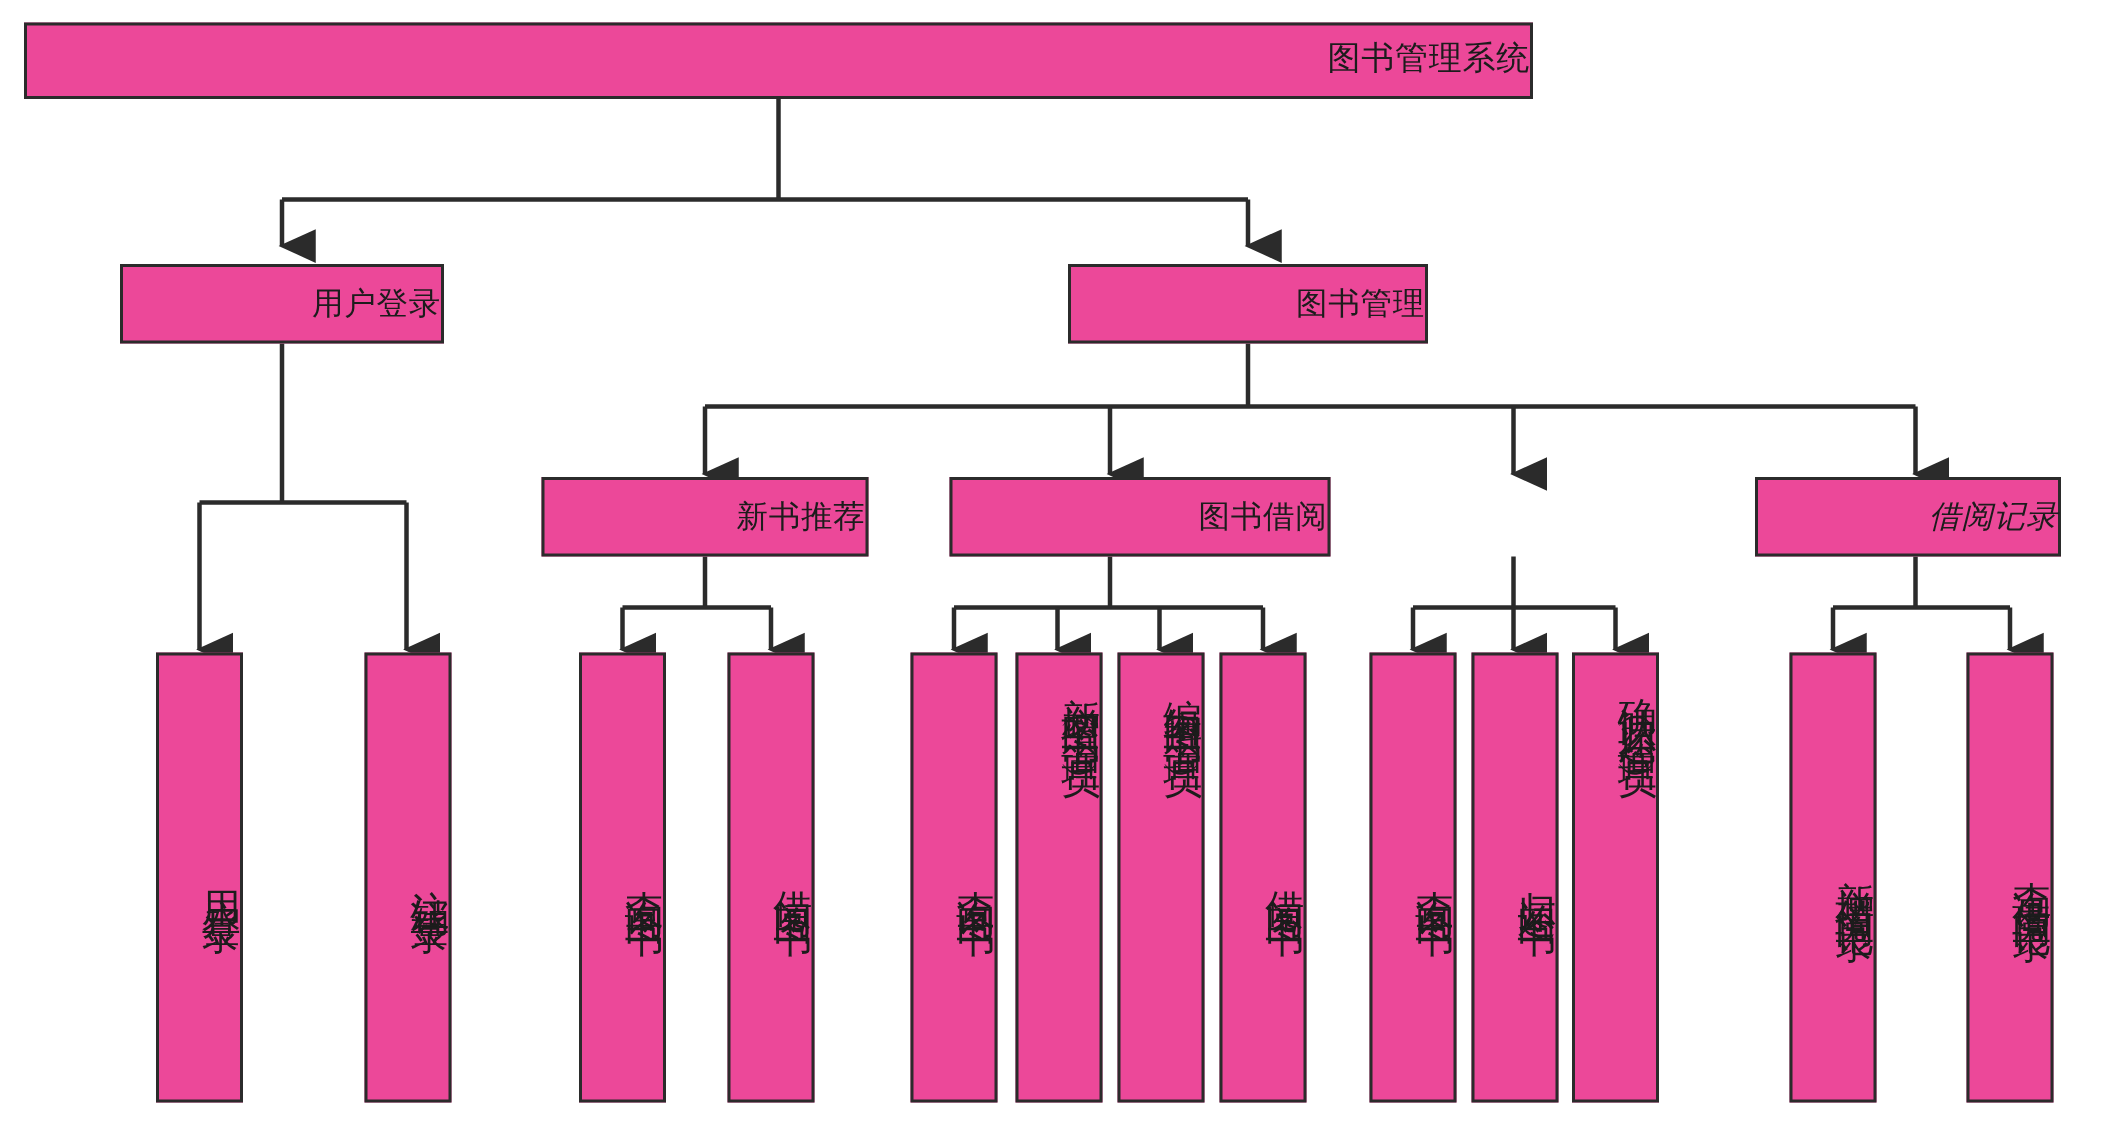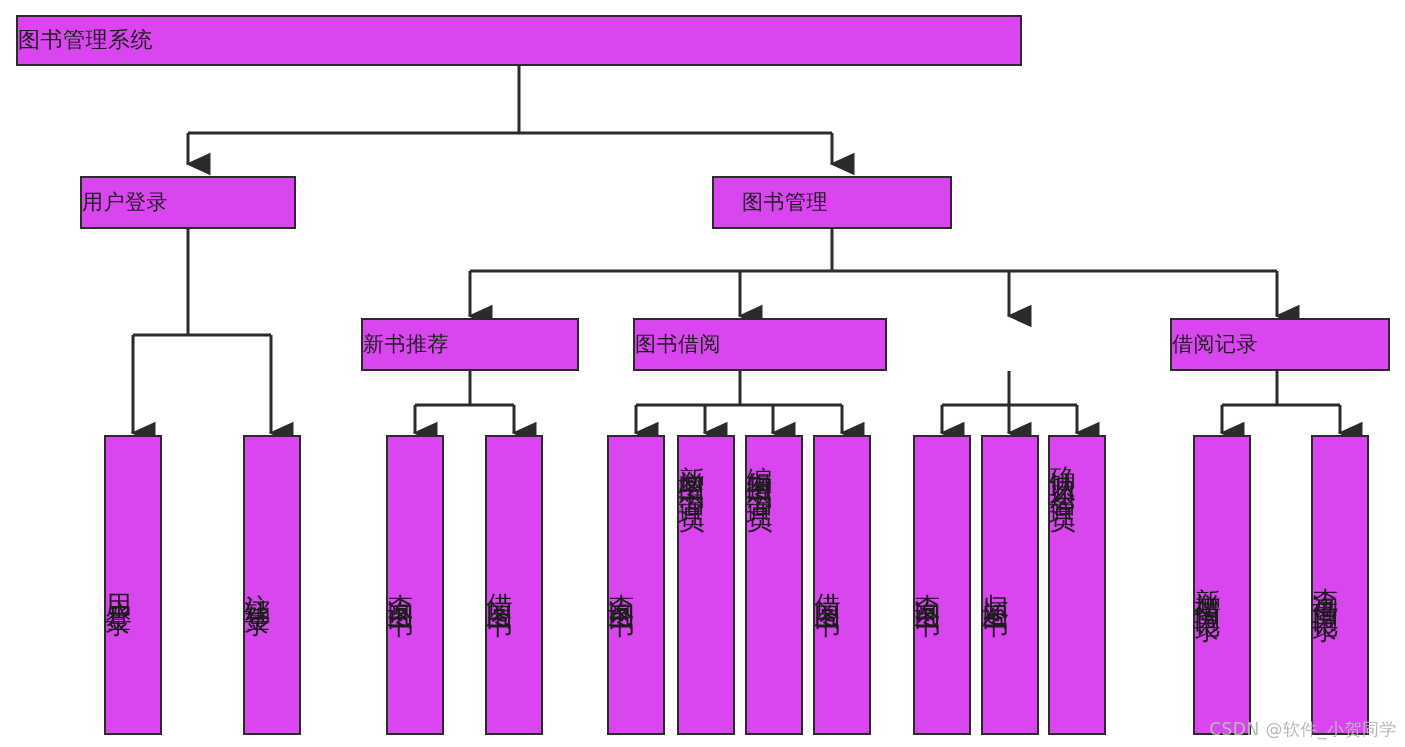--- a/index.html
+++ b/index.html
@@ -11,25 +11,25 @@
   }
   #canvas{position:relative;width:1405px;height:747px;background:#fff;}
 
   
   #wires{position:absolute;left:0;top:0;width:1405px;height:747px;}
 
   
   .node{
     position:absolute;
     box-sizing:border-box;
-    background:#d946ef;
+    background:#ec4899;
     border:2px solid #2b2b2b;
     display:flex;
     align-items:center;
-    justify-content:flex-start;
+    justify-content:flex-end;
     text-align:center;
   }
   .node .lbl{
     display:block;
     line-height:1.12;
     letter-spacing:0.5px;
     color:#1c1c1c;
   }
 
   
@@ -142,21 +142,21 @@
 
   <div class="node lvl3" style="left:361px;top:318px;width:218px;">
     <span class="lbl">新书推荐</span>
   </div>
 
   <div class="node lvl3" style="left:633px;top:318px;width:254px;">
     <span class="lbl">图书借阅</span>
   </div>
 
 
-  <div class="node lvl3" style="left:1170px;top:318px;width:220px;">
+  <div class="node lvl3" style="left:1170px;top:318px;width:204px;font-style:italic;">
     <span class="lbl">借阅记录</span>
   </div>
 
   <div class="node leaf mid" style="left:104px;top:435px;width:58px;">
     <span class="lbl">用户登录</span>
   </div>
   <div class="node leaf mid" style="left:243px;top:435px;width:58px;">
     <span class="lbl">注销登录</span>
   </div>
 
@@ -190,15 +190,14 @@
     <span class="lbl">确认归还（管理员）</span>
   </div>
 
   <div class="node leaf mid" style="left:1193px;top:435px;width:58px;">
     <span class="lbl">新增借阅记录</span>
   </div>
   <div class="node leaf mid" style="left:1311px;top:435px;width:58px;">
     <span class="lbl">查询借阅记录</span>
   </div>
 
-  <div class="watermark">CSDN @软件_小贺同学</div>
 
 </div>
 
 </body></html>

